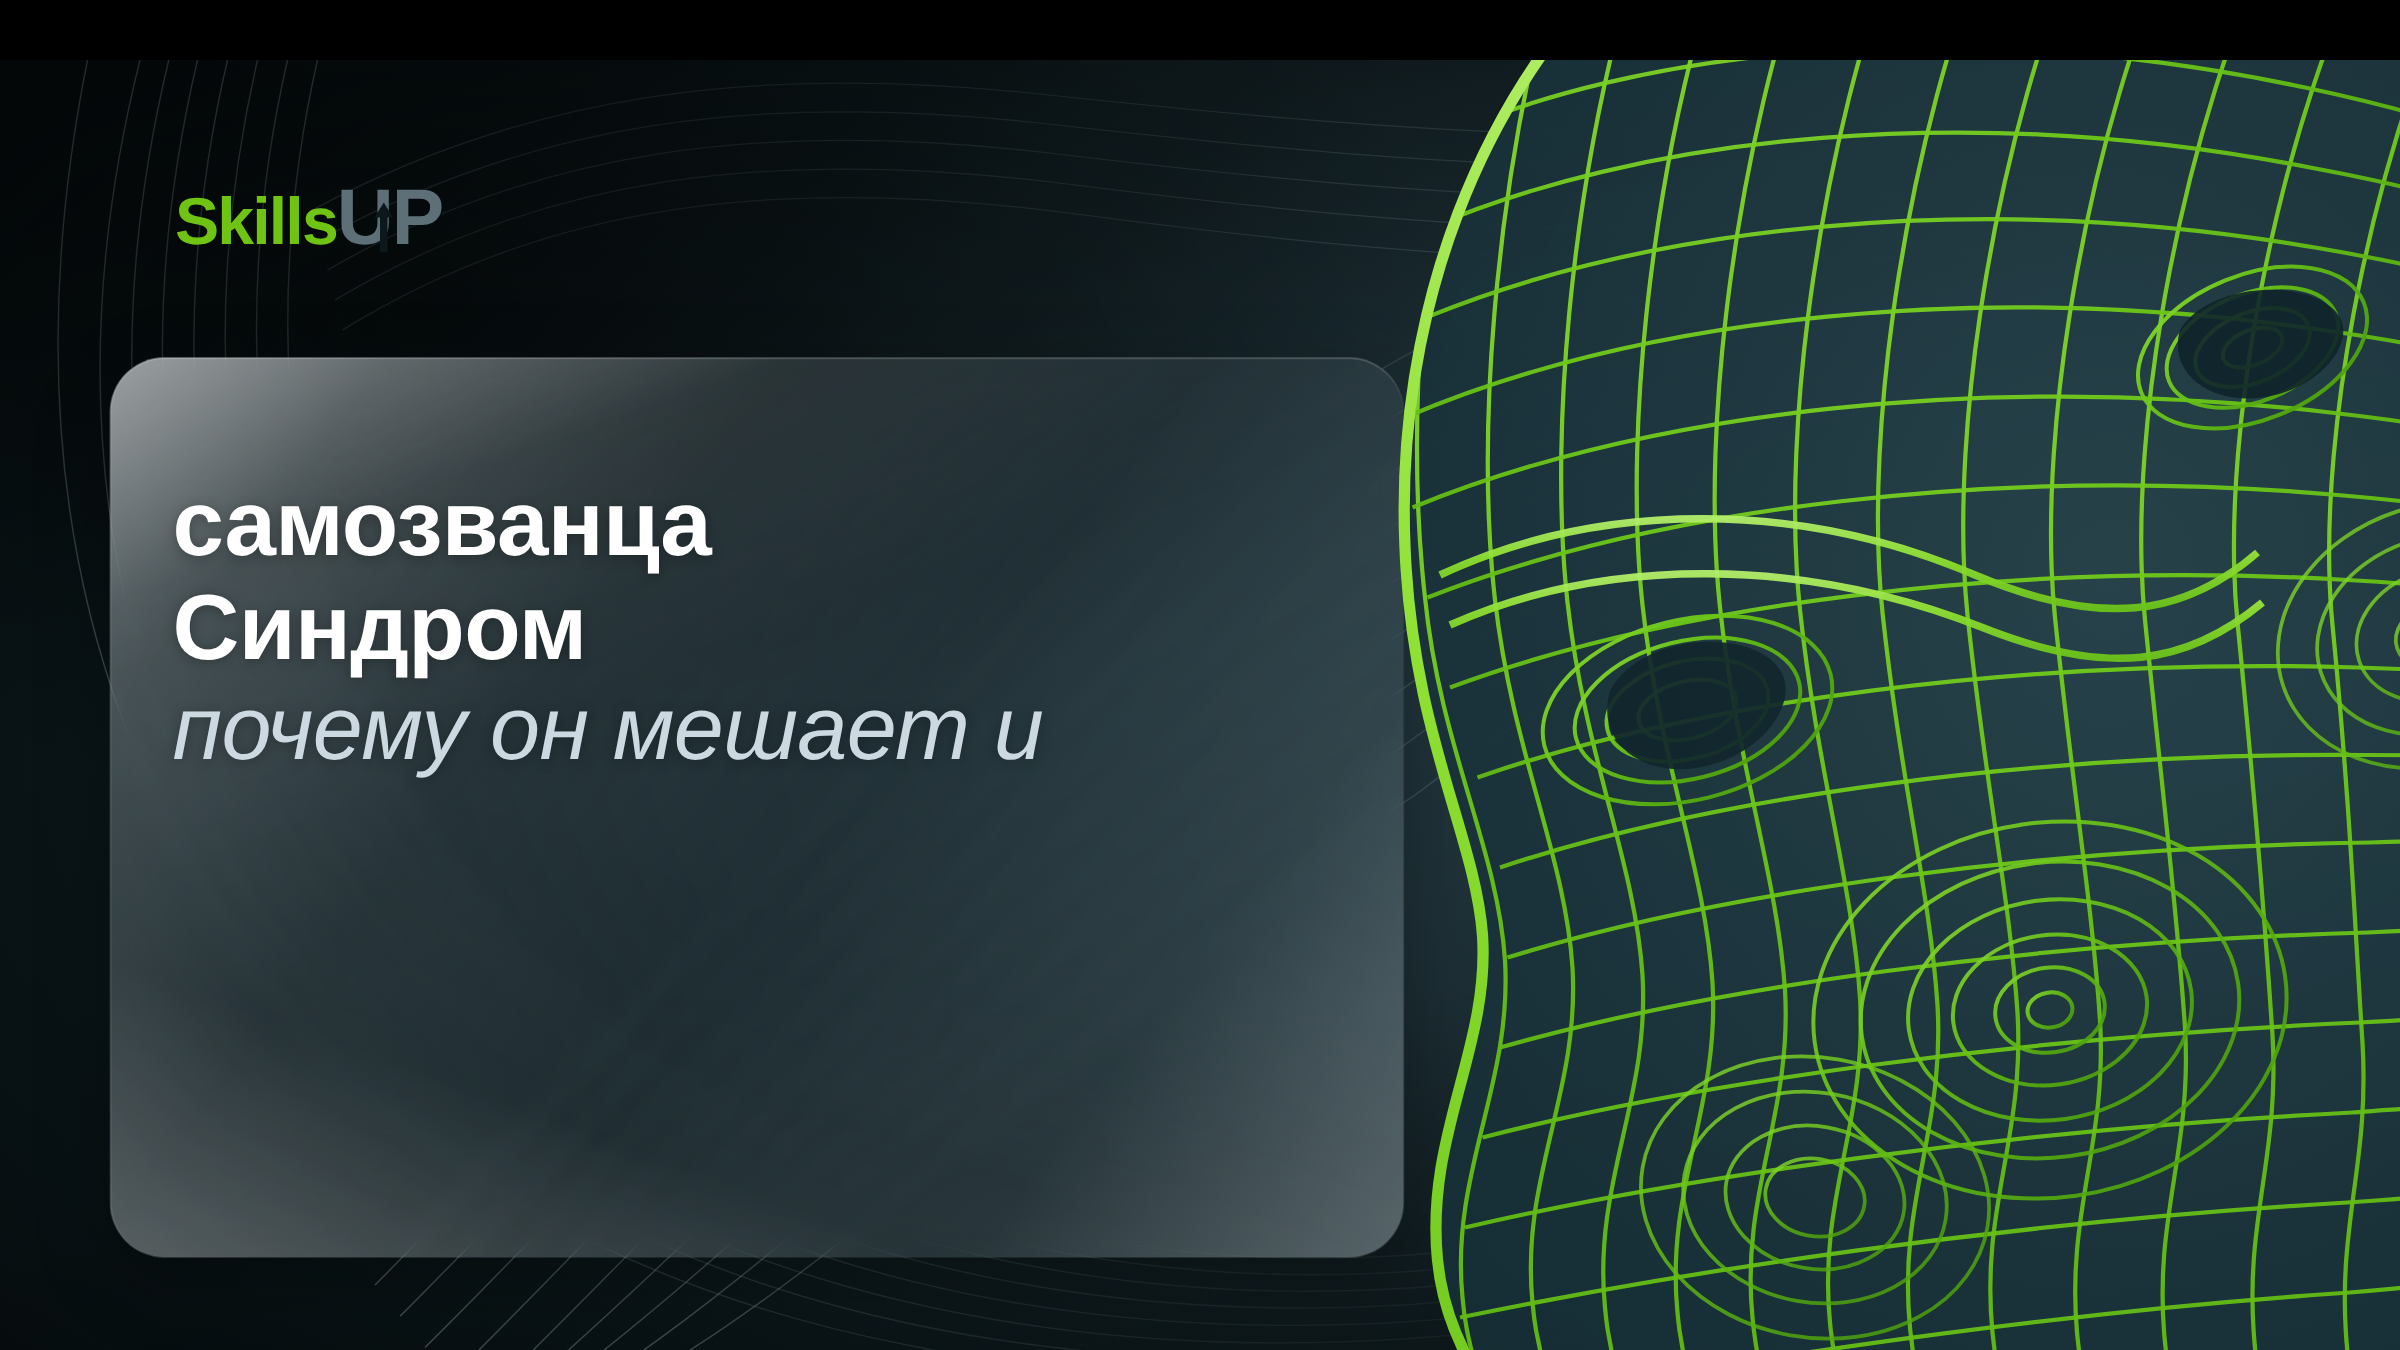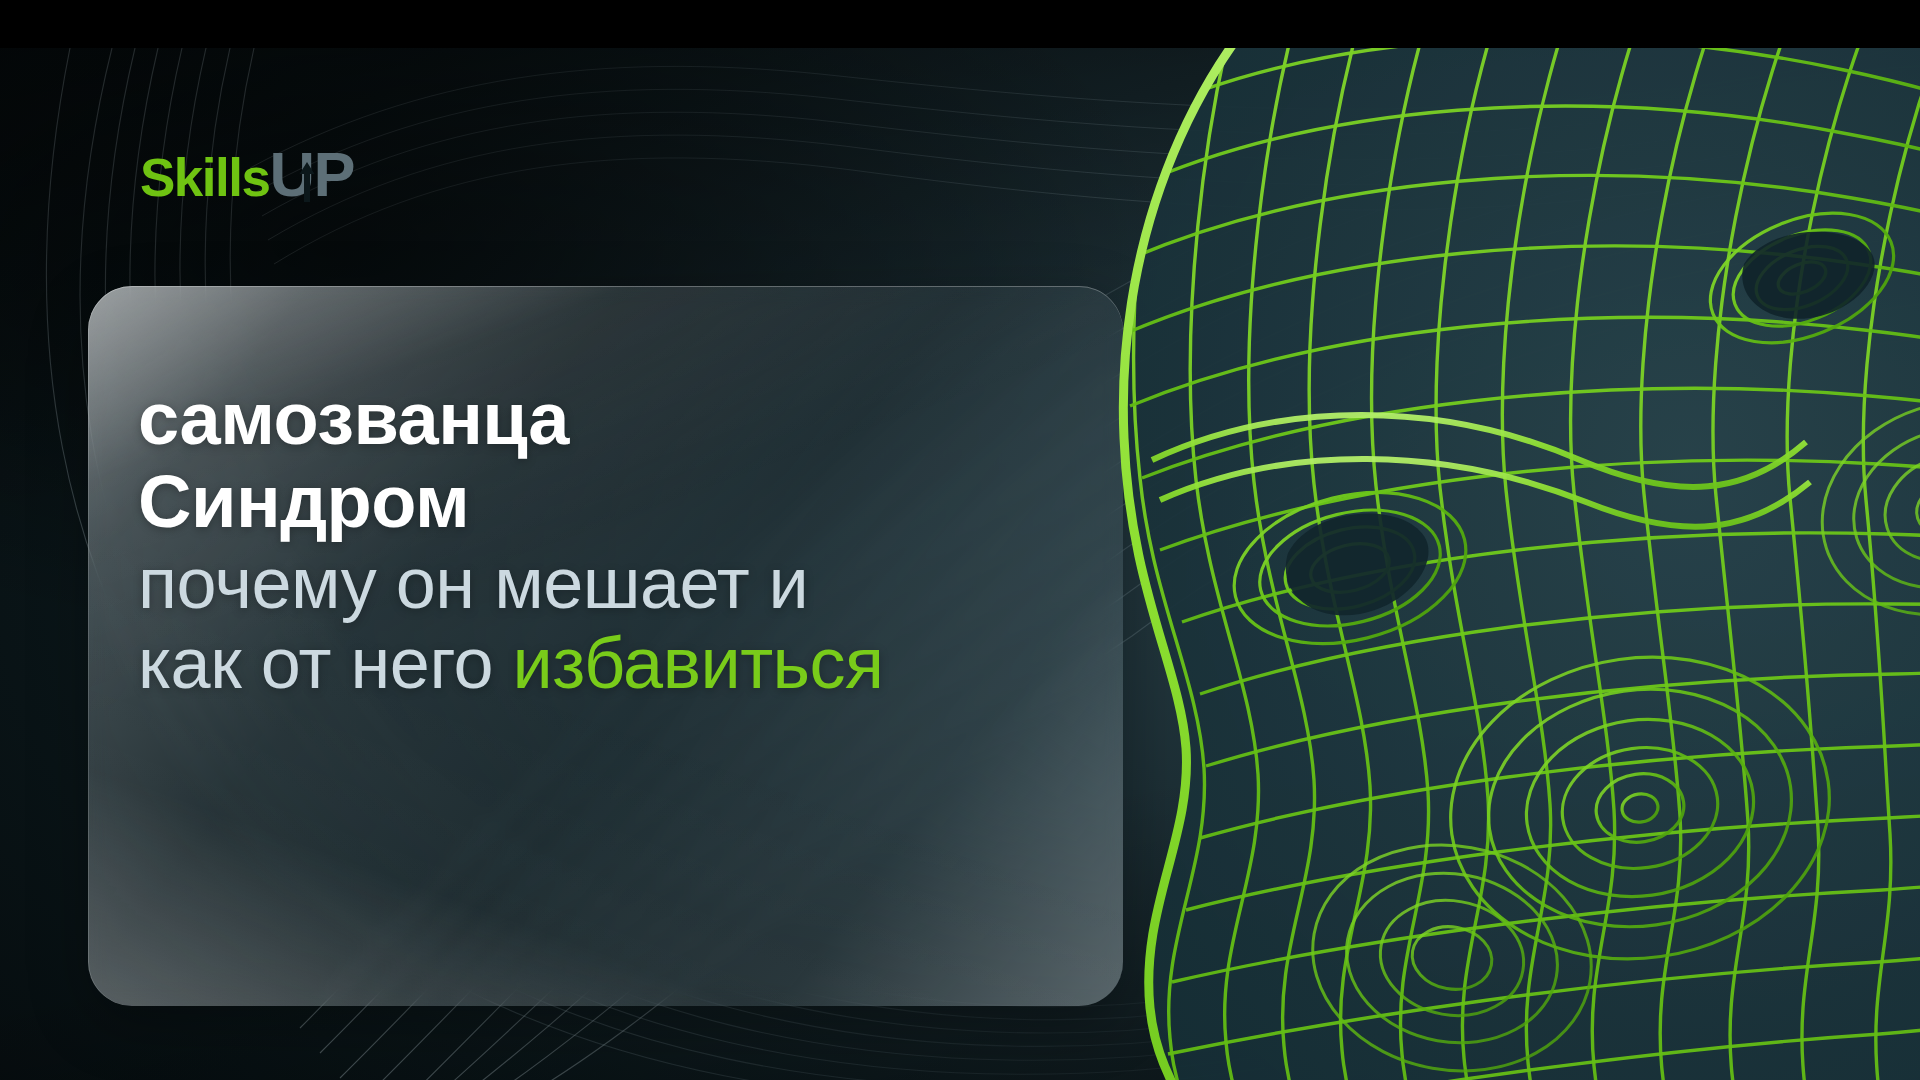--- a/index.html
+++ b/index.html
@@ -135,20 +135,21 @@
     white-space: nowrap;
   }
   .sub-line {
     font-size: 72px;
     font-weight: 400;
     color: #ccd9e0;
     line-height: 1.115;
     letter-spacing: -0.5px;
     text-shadow: 0 2px 10px rgba(0,0,0,0.28);
     white-space: nowrap;
+    font-style: italic;
   }
   .sub-accent {
     color: #7ed321;
     color: #79cc1a;
   }
 </style>
 </head>
 <body>
 
 <div class="stage">
@@ -335,16 +336,15 @@
                C 110,580 160,660 166,740
                C 172,830 120,900 130,1000
                C 142,1120 260,1220 430,1260" fill="none" stroke="url(#rimGrad)" stroke-width="9"></path>
     </svg>
   </div>
 
   <div class="title-block">
     <div class="title-line">самозванца</div>
     <div class="title-line">Синдром</div>
     <div class="sub-line">почему он мешает и</div>
-    <div class="sub-line"><span>как от него </span><span class="sub-accent">избавиться</span></div>
   </div>
 
 </div>
 
 </body></html>

